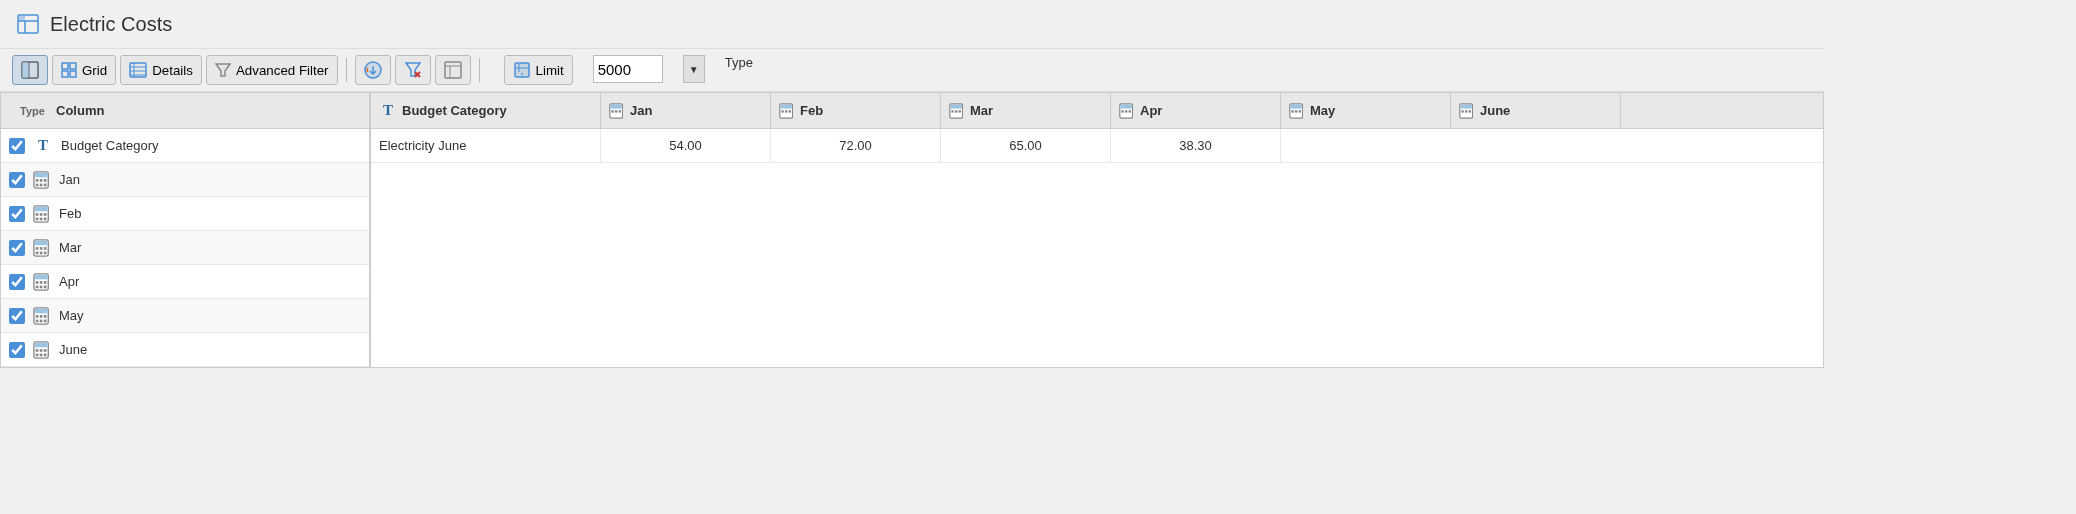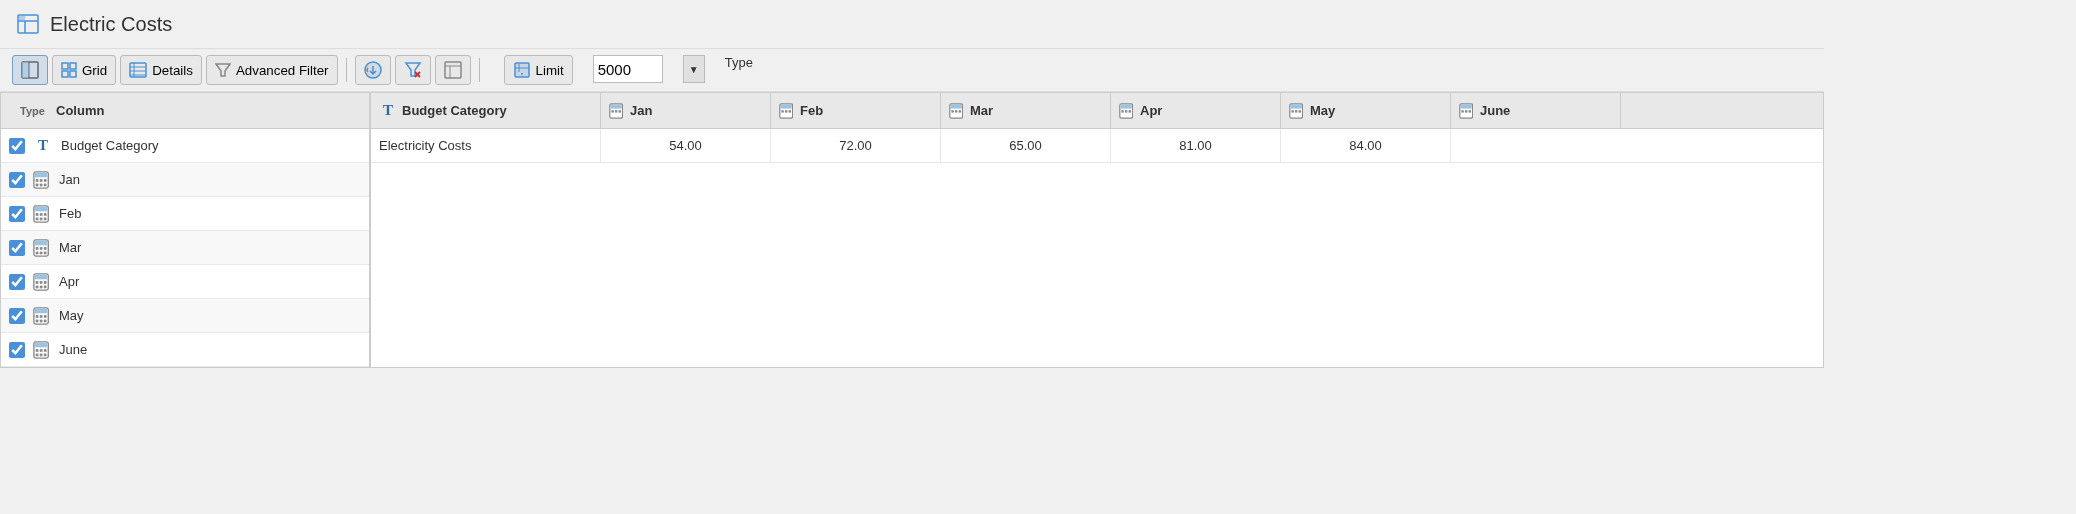--- a/index.html
+++ b/index.html
@@ -506,33 +506,30 @@
               <rect x="7.5" y="9" width="3" height="3" fill="#888"></rect>
               <rect x="12" y="9" width="3" height="3" fill="#888"></rect>
             </svg>
           </span>
           <span>June</span>
         </div>
       </div>
 
       <div class="grid-row">
         <div class="grid-cell budget-cat">
-          <span>Electricity Costs</span>
+          <span>Electricity June</span>
         </div>
         <div class="grid-cell num-col">
           <span>54.00</span>
         </div>
         <div class="grid-cell num-col">
           <span>72.00</span>
         </div>
         <div class="grid-cell num-col">
           <span>65.00</span>
         </div>
         <div class="grid-cell num-col">
-          <span>81.00</span>
-        </div>
-        <div class="grid-cell num-col">
-          <span>84.00</span>
+          <span>38.30</span>
         </div>
       </div>
     </div>
   </div>
 </div>
 
 </body></html>

